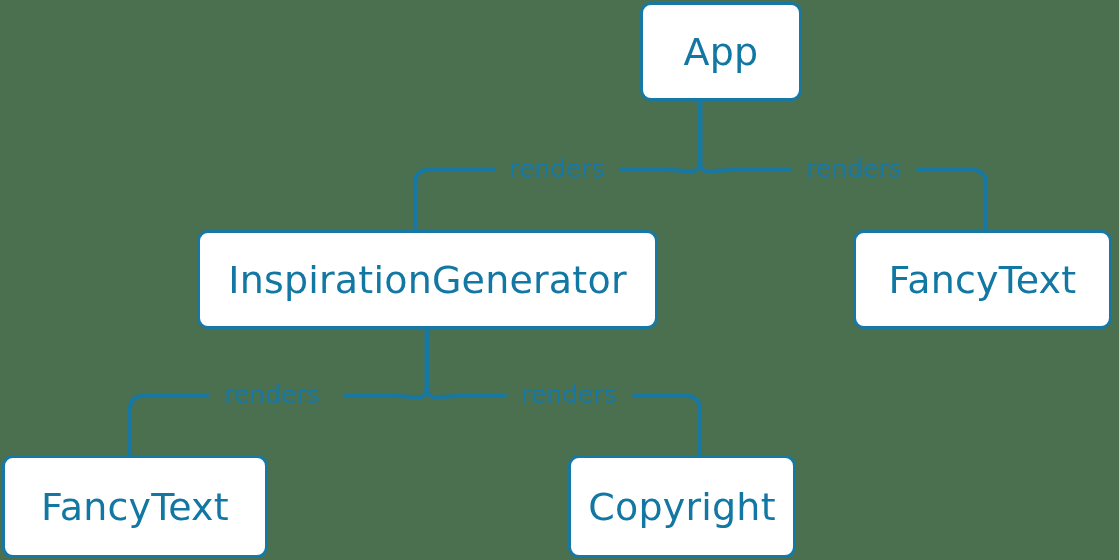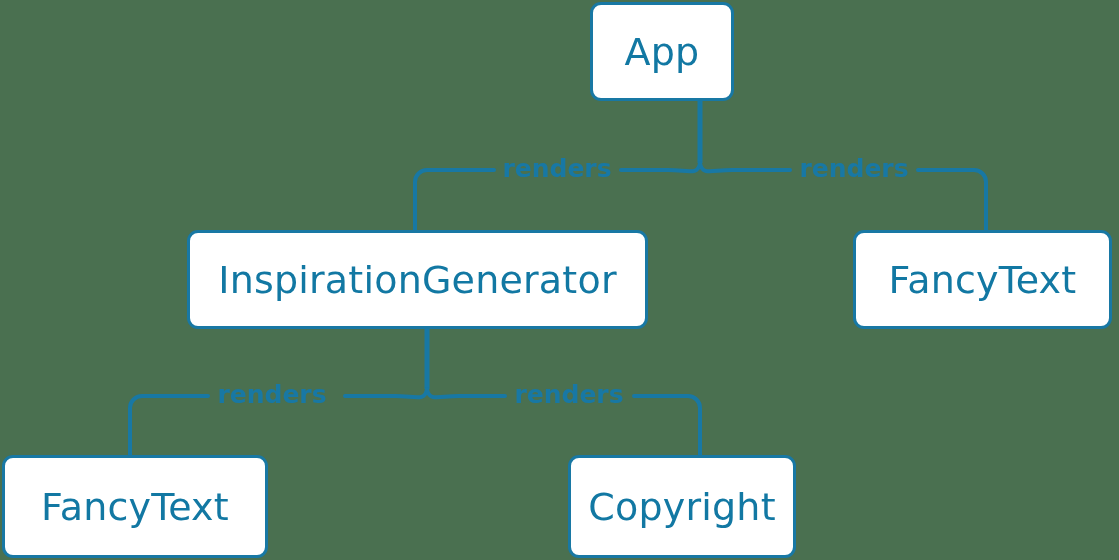--- a/index.html
+++ b/index.html
@@ -41,21 +41,21 @@
     font-size: 38px;
     font-weight: 400;
     letter-spacing: 0.2px;
     white-space: nowrap;
     line-height: 1;
   }
   .edge-label {
     position: absolute;
     color: #1878a4;
     font-size: 25px;
-    font-weight: 700;
+    font-weight: 400;
     white-space: nowrap;
     line-height: 1;
     z-index: 3;
     transform: translate(-50%, -50%);
   }
 </style>
 </head>
 <body>
 
 <div id="diagram">
@@ -72,25 +72,25 @@
 
     <path d="M 427 329 L 427 389" stroke="#1878a4" stroke-width="5" fill="none" stroke-linecap="butt"></path>
 
     <path d="M 427 389 C 425 402 415 396 395 396 L 345 396" stroke="#1878a4" stroke-width="4" fill="none" stroke-linecap="round"></path>
     <path d="M 208 396 L 142 396 A 12 12 0 0 0 130 408 L 130 455" stroke="#1878a4" stroke-width="4" fill="none" stroke-linecap="round"></path>
 
     <path d="M 427 389 C 429 402 439 396 459 396 L 505 396" stroke="#1878a4" stroke-width="4" fill="none" stroke-linecap="round"></path>
     <path d="M 634 396 L 688 396 A 12 12 0 0 1 700 408 L 700 455" stroke="#1878a4" stroke-width="4" fill="none" stroke-linecap="round"></path>
   </svg>
 
-  <div class="node" style="left:590px; top:2px; width:144px; height:99px;">
+  <div class="node" style="left:640px; top:2px; width:162px; height:99px;">
     <span class="node-label">App</span>
   </div>
 
-  <div class="node" style="left:187px; top:230px; width:461px; height:99px;">
+  <div class="node" style="left:197px; top:230px; width:461px; height:99px;">
     <span class="node-label">InspirationGenerator</span>
   </div>
 
   <div class="node" style="left:853px; top:230px; width:259px; height:99px;">
     <span class="node-label">FancyText</span>
   </div>
 
   <div class="node" style="left:2px; top:455px; width:266px; height:103px;">
     <span class="node-label">FancyText</span>
   </div>

